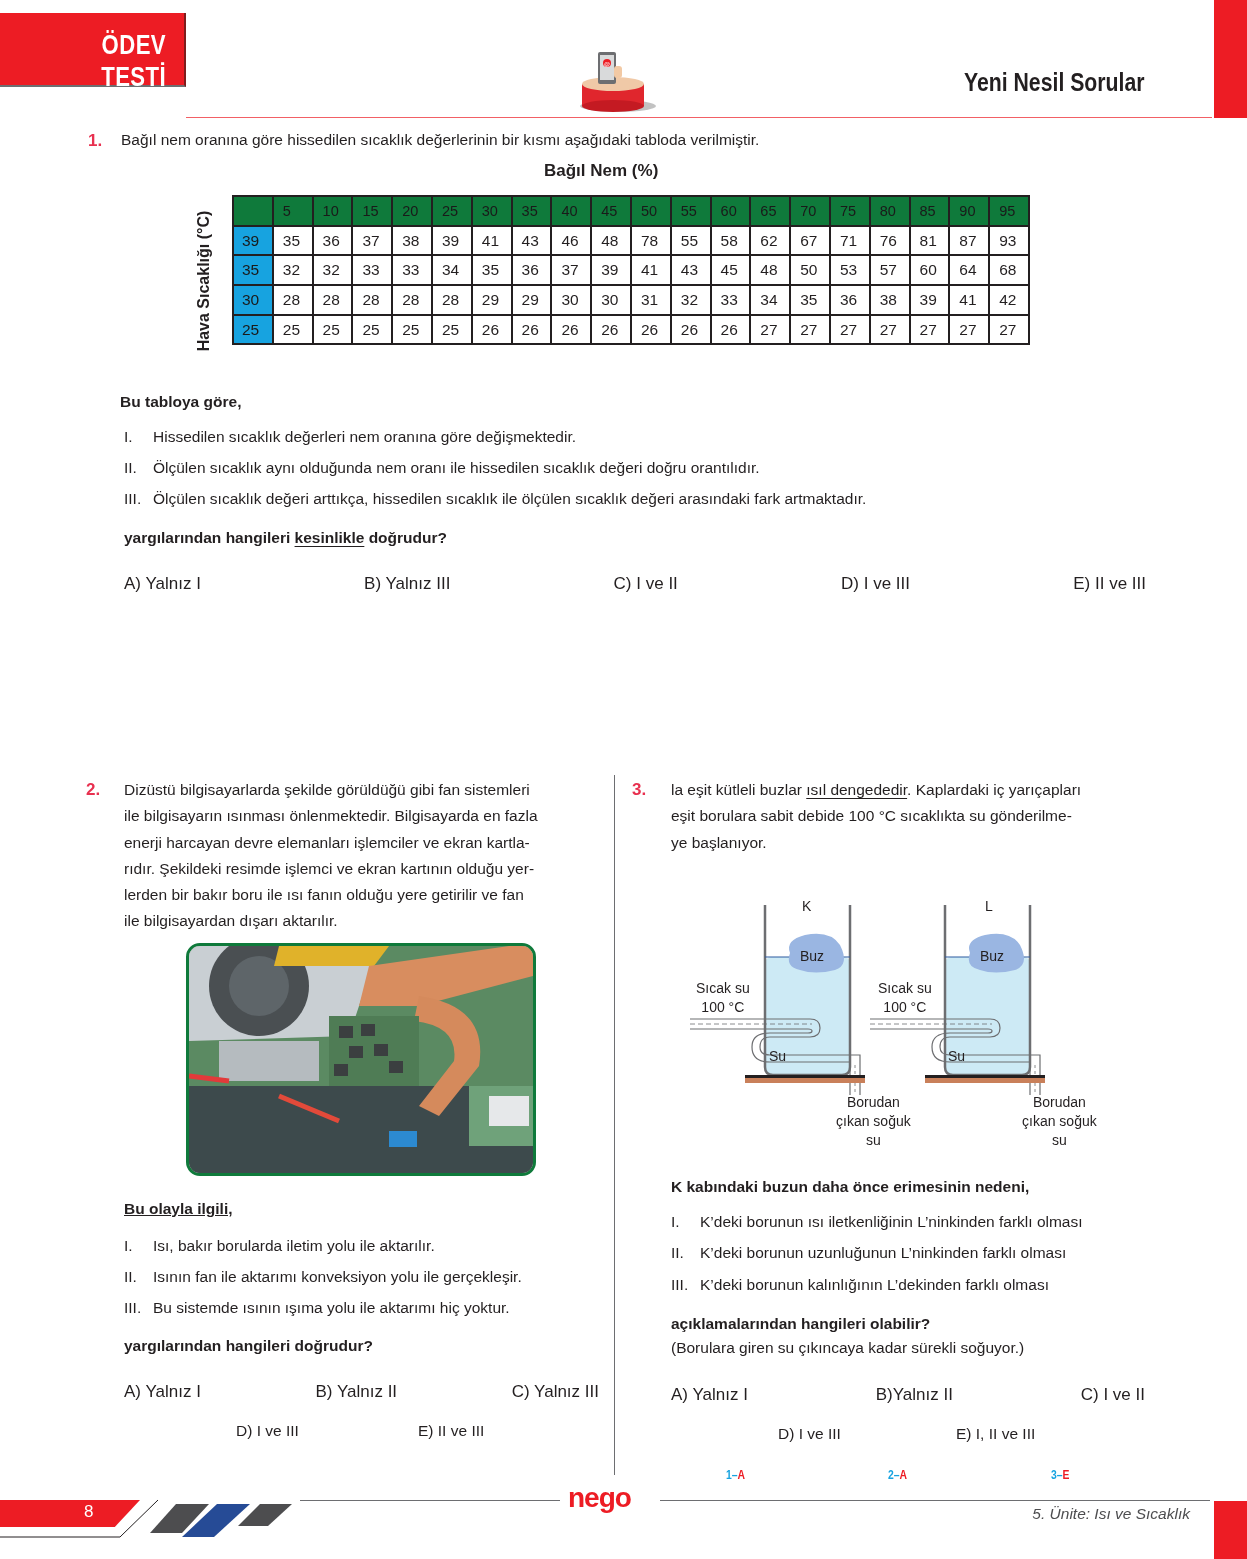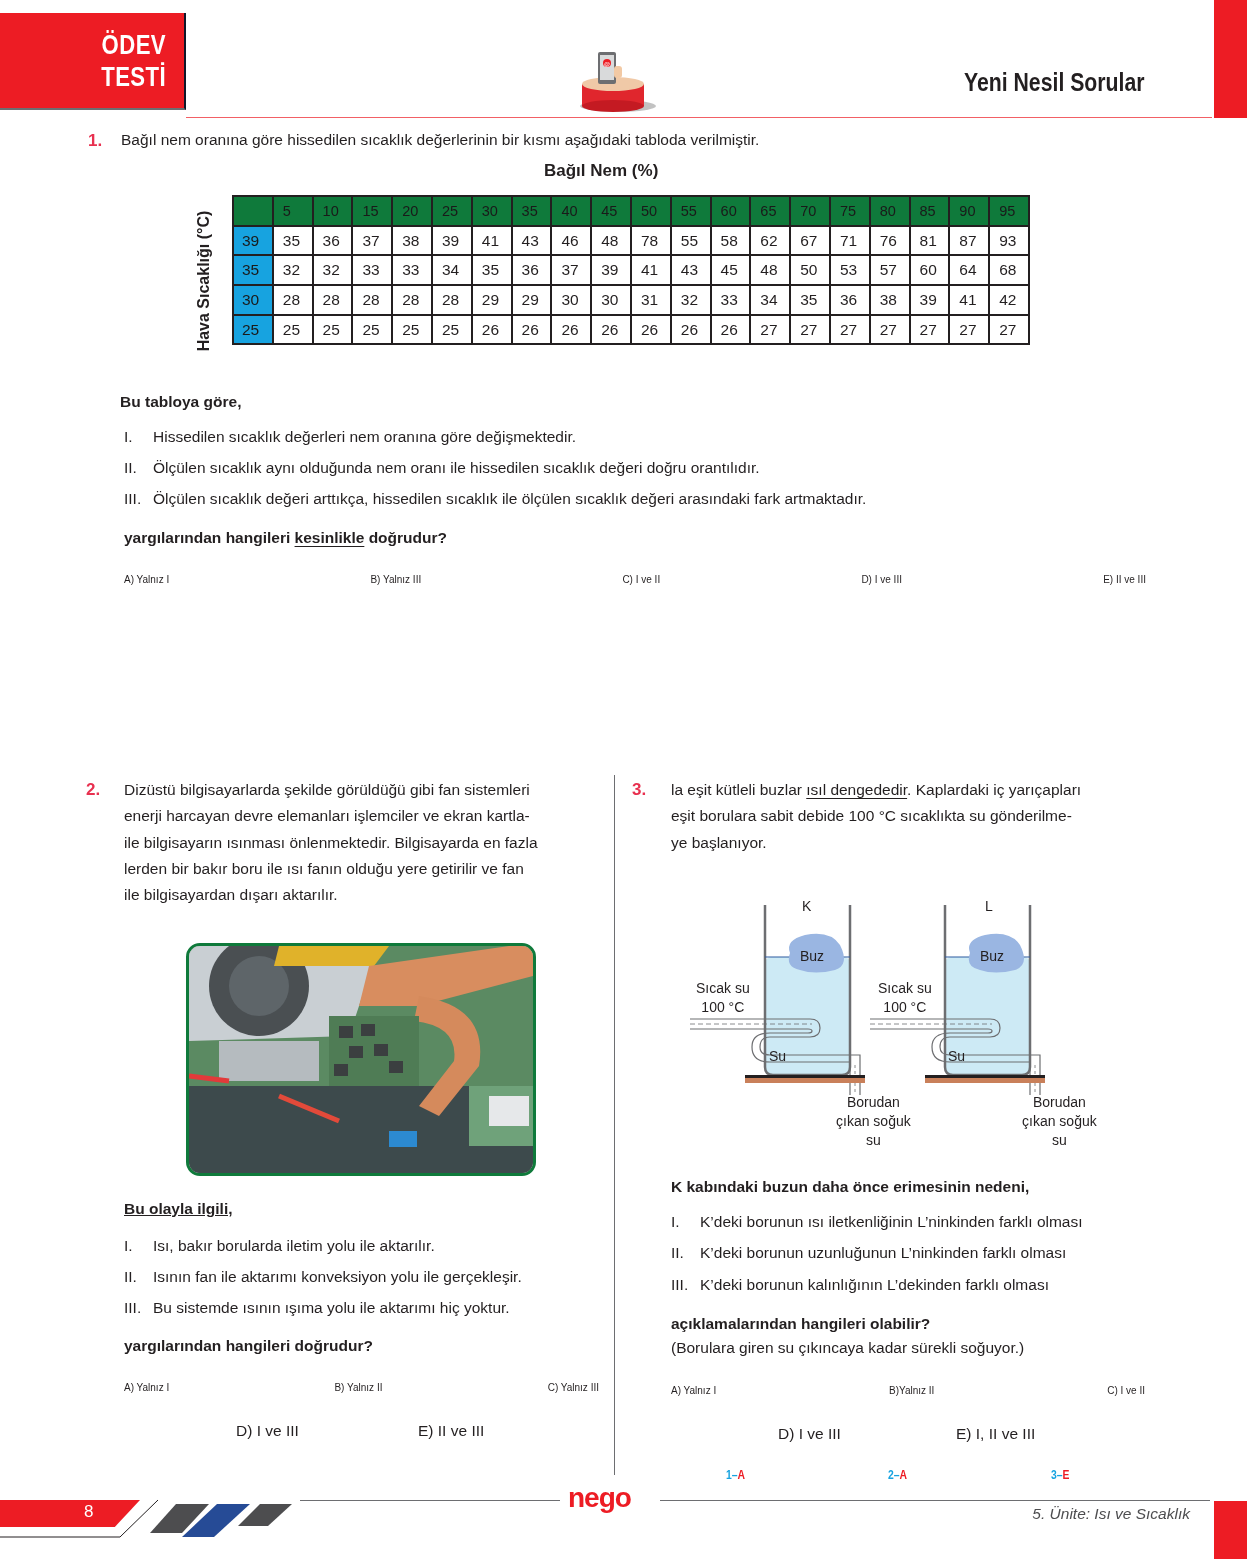--- a/index.html
+++ b/index.html
@@ -1,21 +1,21 @@
 <!DOCTYPE html>
 <html><head>
 <meta charset="utf-8">
 <style>
   * { box-sizing: border-box; margin: 0; padding: 0; }
   html, body { width: 1247px; height: 1559px; background: #ffffff; overflow: hidden; }
   body { position: relative; font-family: "Liberation Sans", sans-serif; color: #231f20; }
   .abs { position: absolute; }
 
   
-  .header-badge { left: 0; top: 13px; width: 186px; height: 97px; background: #ed1c24; border-right: 2px solid #0f172a; border-bottom: 2px solid #6d6e71; }
+  .header-badge { left: 0; top: 13px; width: 186px; height: 74px; background: #ed1c24; border-right: 2px solid #7f1d1d; border-bottom: 2px solid #6d6e71; }
   .header-badge-text { position: absolute; right: 18px; top: 16px; color: #fff; font-weight: bold; font-size: 27px; line-height: 32px; text-align: right; letter-spacing: 0.5px; transform: scaleX(0.82); transform-origin: right top; }
   .header-line { left: 186px; top: 117px; width: 1026px; height: 1px; background: #ed1c24; opacity: 0.7; }
   .header-right-bar { left: 1214px; top: 0; width: 33px; height: 118px; background: #ed1c24; }
   .header-title { right: 102px; top: 68px; font-size: 25px; font-weight: bold; color: #231f20; transform: scaleX(0.85); transform-origin: right top; }
   .header-icon { left: 578px; top: 48px; width: 82px; height: 66px; }
 
   
   .qnum { color: #e8304f; font-weight: bold; font-size: 17px; }
   .text { font-size: 15.5px; line-height: 24px; }
   .bold { font-weight: bold; }
@@ -24,21 +24,21 @@
   
   .table-title { left: 544px; top: 161px; font-size: 17px; font-weight: bold; }
   .table-wrap { left: 232px; top: 195px; }
   table.hum { border-collapse: collapse; font-size: 15.5px; }
   table.hum td { border: 2px solid #231f20; width: 39.8px; height: 29.7px; padding-left: 9px; }
   table.hum tr.head td { background: #0f7a3b; color: #1a1a1a; font-size: 14.5px; }
   table.hum td.rowh { background: #17a3e0; color: #1a1a1a; padding-left: 8px; }
   .ylabel { left: 186px; top: 196px; width: 36px; height: 170px; }
   .ylabel span { position: absolute; left: 50%; top: 50%; transform: translate(-50%, -50%) rotate(-90deg); white-space: nowrap; font-weight: bold; font-size: 16px; }
 
-  .options-row { display: flex; justify-content: space-between; font-size: 10px; align-items: center; }
+  .options-row { display: flex; justify-content: space-between; font-size: 17px; align-items: center; }
 
   
   .col-divider { left: 614px; top: 775px; width: 1px; height: 700px; background: #6d6e71; }
 
   
   .photo { left: 186px; top: 943px; width: 350px; height: 233px; border: 3px solid #0f7a3b; border-radius: 14px; overflow: hidden; }
 
   
   .footer-red { left: 0; top: 1500px; width: 140px; height: 27px; background: #ed1c24; clip-path: polygon(0 0, 100% 0, 82% 100%, 0 100%); }
   .page-num { left: 84px; top: 1502px; color: #fff; font-size: 17px; }
@@ -229,22 +229,23 @@
   <span>C) I ve II</span>
   <span>D) I ve III</span>
   <span>E) II ve III</span>
 </div>
 
 <div class="abs col-divider"></div>
 
 <div class="abs qnum" style="left:86px; top:780px;">2.</div>
 <div class="abs text" style="left:124px; top:777px; line-height:26.3px;">
   <div>Dizüstü bilgisayarlarda şekilde görüldüğü gibi fan sistemleri</div>
+  <div>ile bilgisayarın ısınması önlenmektedir. Bilgisayarda en fazla</div>
   <div>enerji harcayan devre elemanları işlemciler ve ekran kartla-</div>
-  <div>ile bilgisayarın ısınması önlenmektedir. Bilgisayarda en fazla</div>
+  <div>rıdır. Şekildeki resimde işlemci ve ekran kartının olduğu yer-</div>
   <div>lerden bir bakır boru ile ısı fanın olduğu yere getirilir ve fan</div>
   <div>ile bilgisayardan dışarı aktarılır.</div>
 </div>
 
 <div class="abs photo">
   <svg width="344" height="227" viewBox="0 0 344 227">
     <rect width="344" height="227" fill="#5b8a62"></rect>
     <rect x="0" y="140" width="344" height="87" fill="#3d4a4c"></rect>
     <polygon points="0,0 190,0 160,90 0,95" fill="#c9cfd3"></polygon>
     <circle cx="70" cy="40" r="50" fill="#4a4f52"></circle>

